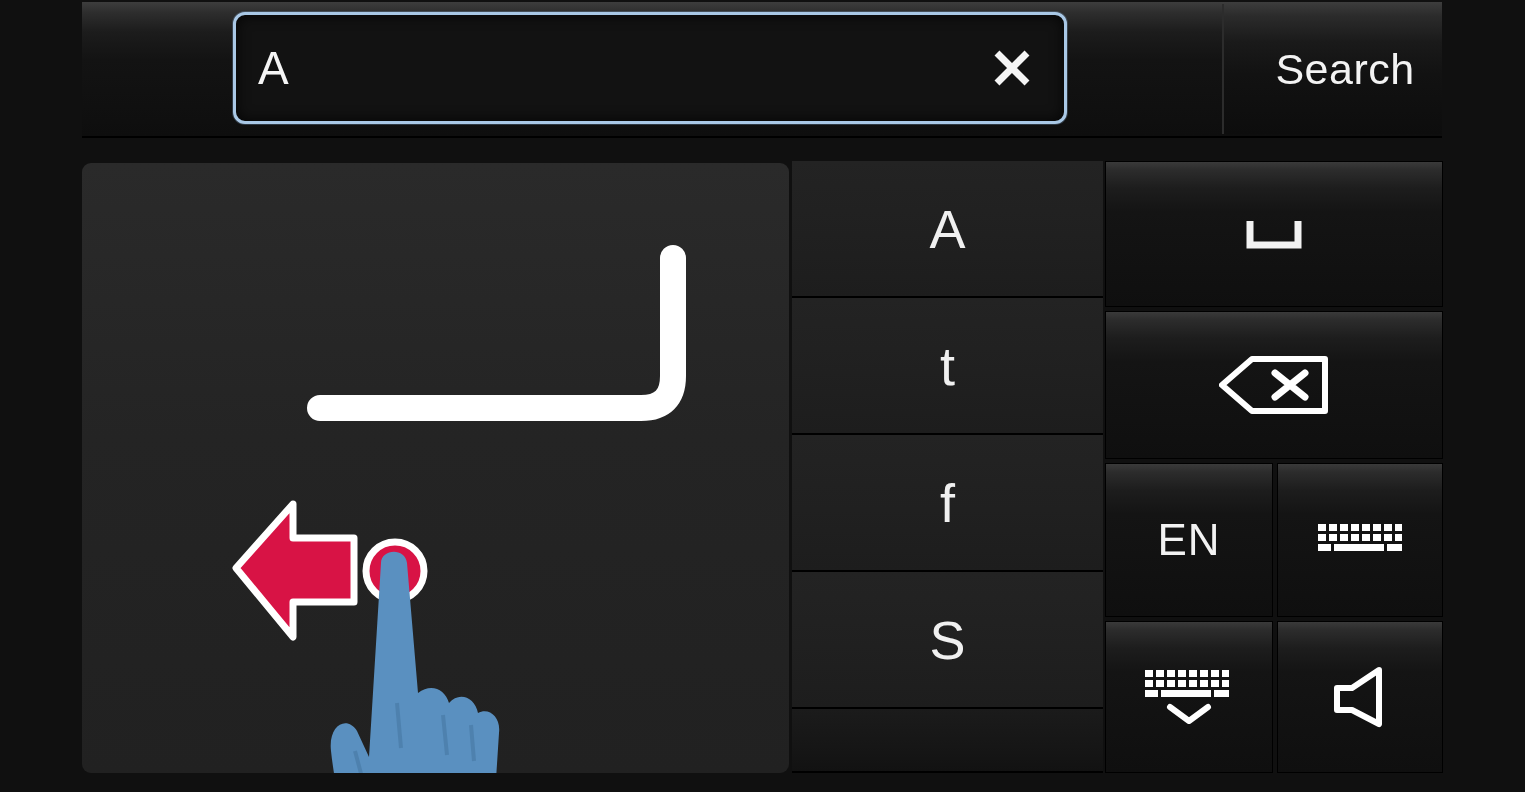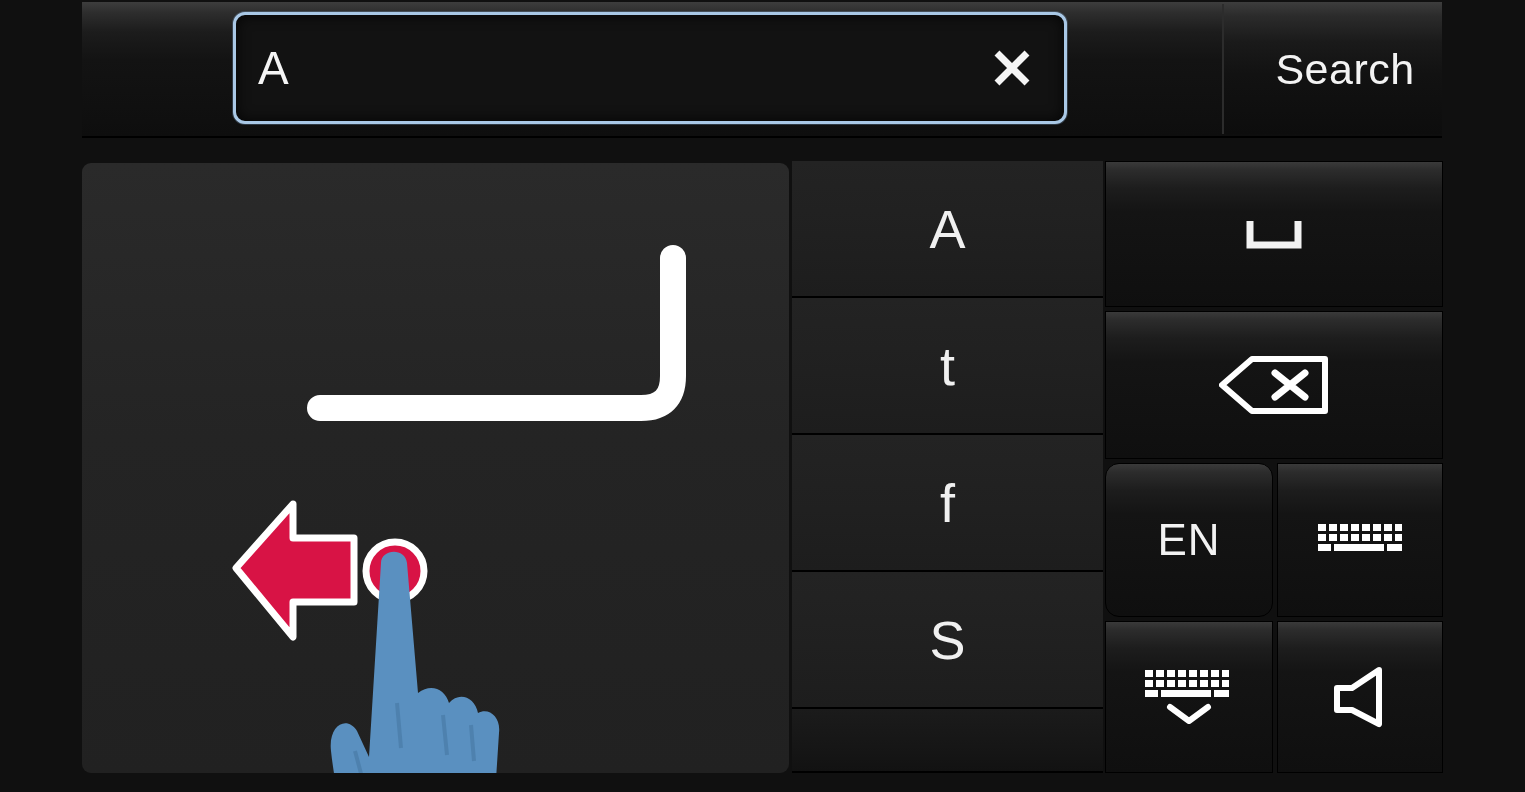--- a/index.html
+++ b/index.html
@@ -200,21 +200,21 @@
     overflow: hidden;
   }
   .key-label {
     font-size: 44px;
     color: #f2f2f2;
     letter-spacing: 1px;
   }
 
   #key-space  { left: 0px;   top: 0px;   width: 338px; height: 146px; }
   #key-backspace { left: 0px; top: 150px; width: 338px; height: 148px; }
-  #key-lang   { left: 0px;   top: 302px; width: 168px; height: 154px; border-radius: 14px; }
+  #key-lang   { left: 0px;   top: 302px; width: 168px; height: 154px; }
   #key-layout { left: 172px; top: 302px; width: 166px; height: 154px; }
   #key-hide   { left: 0px;   top: 460px; width: 168px; height: 152px; }
   #key-sound  { left: 172px; top: 460px; width: 166px; height: 152px; }
 
   .icon-svg { display: block; }
 </style>
 </head>
 <body>
 
 <div id="screen">

